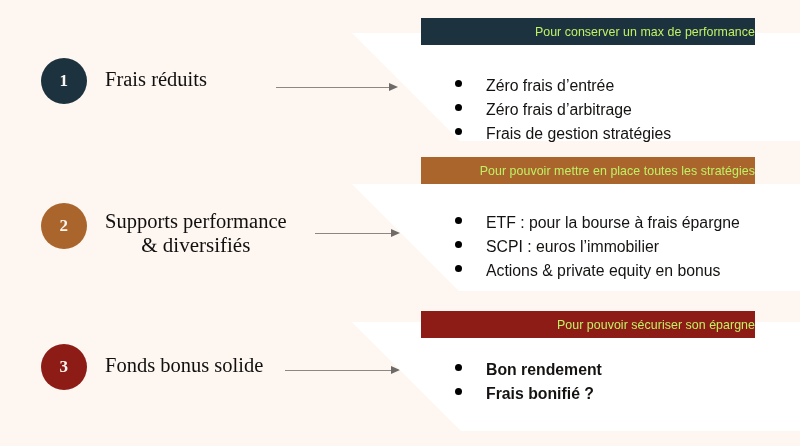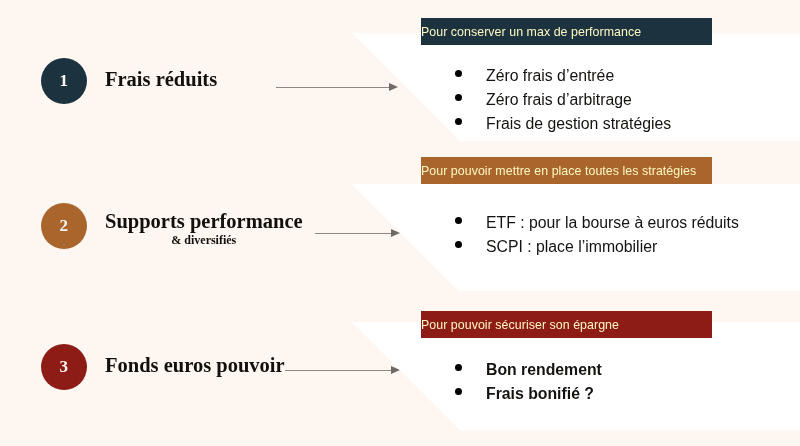--- a/index.html
+++ b/index.html
@@ -57,32 +57,32 @@
   }
   .row-1 .num-circle { top: 58px;  background: #1C333F; }
   .row-2 .num-circle { top: 55px;  background: #A9652B; }
   .row-3 .num-circle { top: 51px;  background: #8E1C16; }
 
   .row-title {
     position: absolute;
     left: 105px;
     color: #12100E;
     font-family: "Liberation Serif", serif;
-    font-weight: bold;
+    font-weight: normal;
     font-size: 20.5px;
     line-height: 1.08;
     white-space: nowrap;
   }
   .row-1 .row-title { top: 68px; }
   .row-2 .row-title { top: 62px; }
   .row-3 .row-title { top: 61px; }
 
   .row-title .sub {
     display: block;
-    font-size: 12px;
+    font-size: 21px;
     text-align: center;
     margin-top: 2px;
   }
 
   .arrow {
     position: absolute;
     height: 12px;
   }
   .arrow .shaft {
     position: absolute;
@@ -121,42 +121,42 @@
   }
   .row-3 .panel {
     left: 352px; top: 29px;  width: 448px; height: 109px;
     clip-path: polygon(0 0, 448px 0, 448px 109px, 109px 109px);
   }
 
   
   .panel-header {
     position: absolute;
     left: 421px;
-    width: 291px;
+    width: 334px;
     height: 27px;
     display: flex;
     align-items: center;
-    justify-content: flex-start;
-    color: #fef9c3;
+    justify-content: flex-end;
+    color: #bef264;
     font-size: 12.4px;
     letter-spacing: 0.05px;
   }
   .row-1 .panel-header { top: 18px; background: #1C333F; }
   .row-2 .panel-header { top: 9px; background: #A9652B; }
   .row-3 .panel-header { top: 18px; background: #8E1C16; }
 
   
   .bullets {
     position: absolute;
     left: 455px;
     margin: 0;
     padding: 0;
     list-style: none;
   }
-  .row-1 .bullets { top: 64px; }
+  .row-1 .bullets { top: 74px; }
   .row-2 .bullets { top: 63px; }
   .row-3 .bullets { top: 65px; font-weight: bold; }
 
   .bullets li {
     display: flex;
     align-items: baseline;
     font-size: 15.8px;
     color: #151311;
     line-height: 1.52;
     white-space: nowrap;
@@ -230,36 +230,40 @@
 
     <div class="panel"></div>
 
     <div class="panel-header">
       <span>Pour pouvoir mettre en place toutes les stratégies</span>
     </div>
 
     <ul class="bullets">
       <li>
         <span class="dot"></span>
-        <span>ETF : pour la bourse à euros réduits</span>
-      </li>
-      <li>
-        <span class="dot"></span>
-        <span>SCPI : place l’immobilier</span>
+        <span>ETF : pour la bourse à frais épargne</span>
+      </li>
+      <li>
+        <span class="dot"></span>
+        <span>SCPI : euros l’immobilier</span>
+      </li>
+      <li>
+        <span class="dot"></span>
+        <span>Actions &amp; private equity en bonus</span>
       </li>
     </ul>
   </div>
 
   <div class="row row-3">
     <div class="left-group">
       <div class="num-circle">
         <span>3</span>
       </div>
       <div class="row-title">
-        <span>Fonds euros pouvoir</span>
+        <span>Fonds bonus solide</span>
       </div>
       <div class="arrow">
         <div class="shaft"></div>
         <div class="head"></div>
       </div>
     </div>
 
     <div class="panel"></div>
 
     <div class="panel-header">

